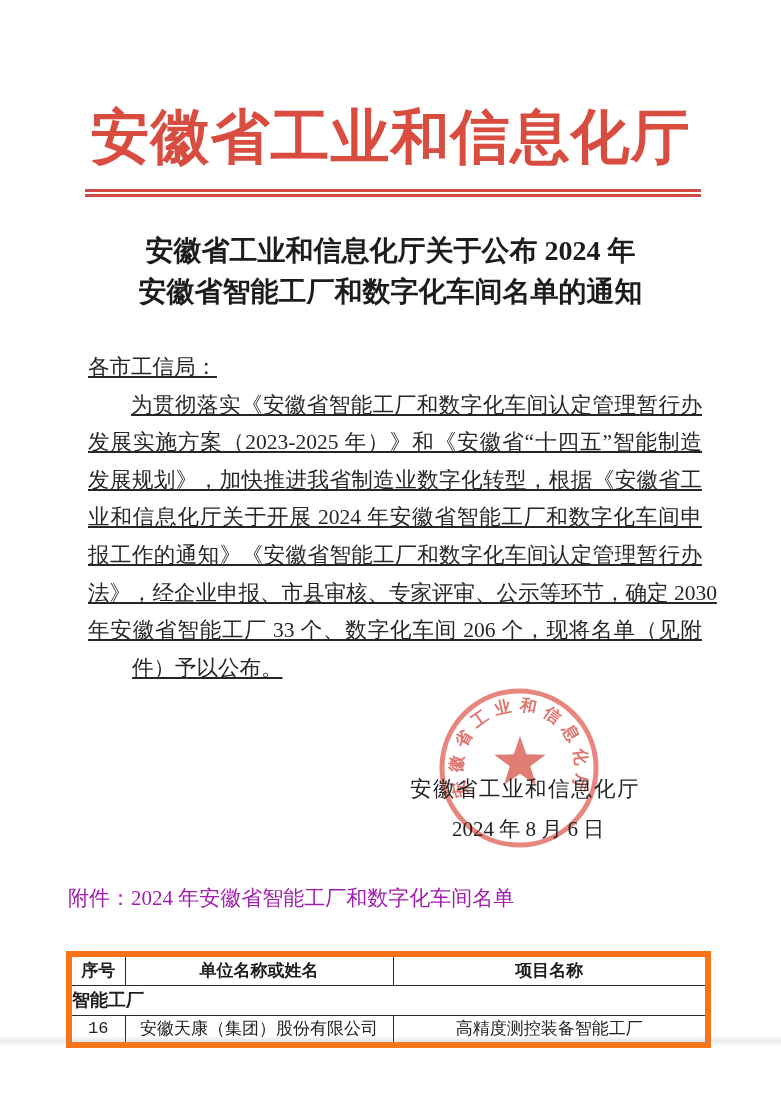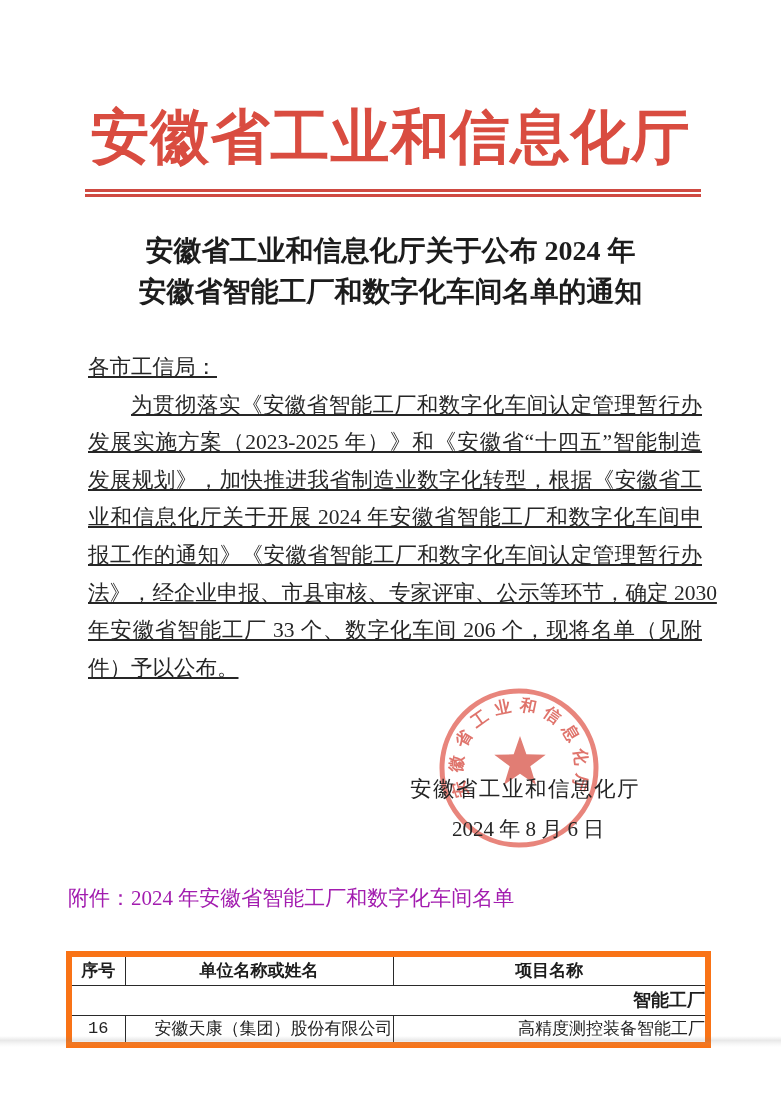--- a/index.html
+++ b/index.html
@@ -57,21 +57,21 @@
     top: 349px; left: 88px;
     width: 614px;
     font-size: 21.5px;
     line-height: 37.6px;
     color: #262626;
     text-decoration: underline;
   }
   .body-line { text-align: justify; text-align-last: justify; white-space: nowrap; }
   .body-line.salutation { text-align-last: left; }
   .body-line.first { text-indent: 43px; }
-  .body-line.last { text-align-last: left; }
+  .body-line.last { text-align-last: left; margin-left: 44px; }
 
   
   .seal {
     position: absolute;
     top: 686px; left: 437px;
     width: 164px; height: 164px;
     opacity: 0.88;
   }
 
   .signature-agency {
@@ -122,31 +122,31 @@
     font-weight: 700;
     font-size: 17px;
     color: #1d1d1d;
     text-align: center;
   }
   td.section-cell {
     height: 30px;
     font-family: Liberation Serif, serif;
     font-weight: 600;
     font-size: 18px;
-    text-align: right;
+    text-align: left;
     color: #1d1d1d;
     margin-top: 26px;
   }
   tr.data-row td {
     height: 30px;
     font-size: 17px;
     color: #222222;
   }
   td.seq-cell { text-align: center; font-family: Liberation Mono, monospace; }
-  td.unit-cell, td.project-cell { text-align: right; }
+  td.unit-cell, td.project-cell { text-align: center; }
 
   .scan-band {
     position: absolute;
     left: 0; top: 1036px;
     width: 781px; height: 11px;
     background: linear-gradient(to bottom,
       rgba(0,0,0,0) 0%,
       rgba(130,130,130,0.18) 40%,
       rgba(165,165,165,0.10) 70%,
       rgba(0,0,0,0) 100%);

